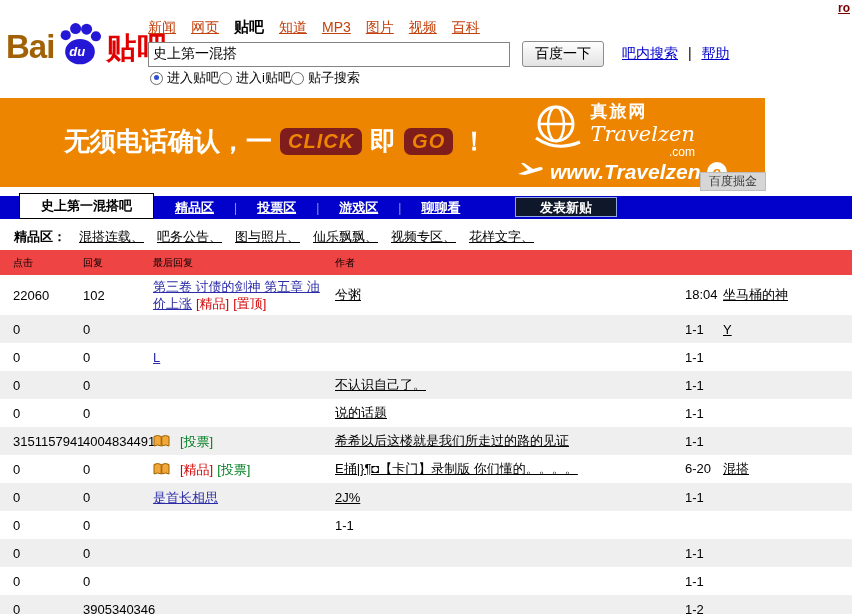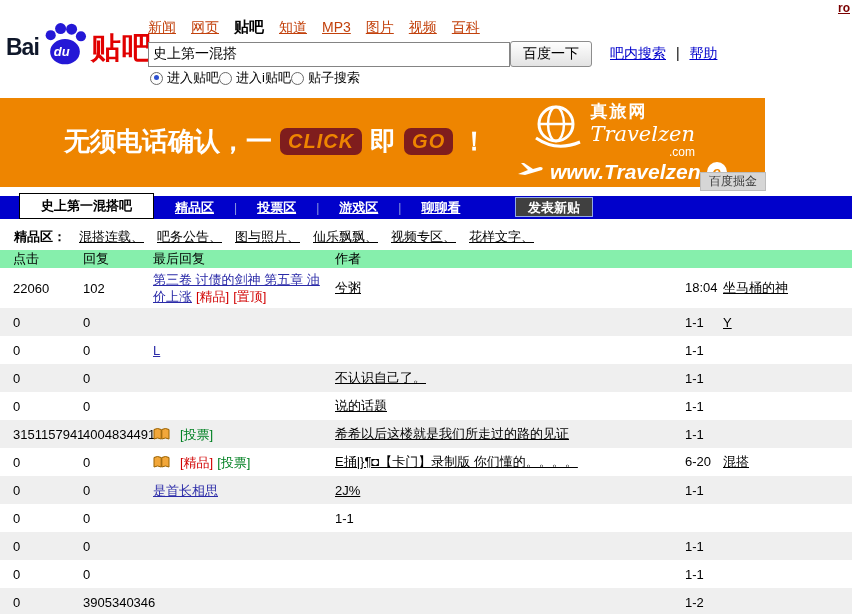--- a/index.html
+++ b/index.html
@@ -2,32 +2,32 @@
 <html><head>
 <meta charset="utf-8">
 <style>
   html,body{margin:0;padding:0;}
   body{width:852px;height:614px;overflow:hidden;background:#fff;
        font-family:"Liberation Sans","DejaVu Sans",sans-serif;font-size:13px;color:#000;position:relative;}
   a{cursor:pointer;}
   
   .header{position:relative;width:852px;height:97px;background:#fff;}
   .logo{position:absolute;left:6px;top:22px;display:flex;align-items:flex-end;}
-  .logo .bai{color:#0f172a;font-weight:bold;font-size:23px;letter-spacing:-1px;line-height:40px;}
+  .logo .bai{color:#a16207;font-weight:bold;font-size:33px;letter-spacing:-1px;line-height:40px;}
   .logo .paw{margin:0 1px -2px 1px;position:relative;}
   .logo .du{position:absolute;left:14px;top:22px;color:#fff;font-weight:bold;font-size:13px;font-style:italic;}
   .logo .tieba{color:#e10000;font-weight:bold;font-size:30px;line-height:38px;letter-spacing:1px;}
   .toplink{position:absolute;right:2px;top:1px;color:#7a0000;text-decoration:underline;font-size:12px;font-weight:bold;}
   .top-nav{position:absolute;left:148px;top:18px;display:flex;gap:15px;font-size:14px;align-items:baseline;}
   .nav-link{color:#c2410c;text-decoration:underline;}
   .nav-link.active{color:#000;font-weight:bold;text-decoration:none;font-size:15px;}
   .search-row{position:absolute;left:148px;top:41px;display:flex;align-items:center;}
   .search-input{width:352px;height:21px;border:1px solid #848484;font-size:14px;padding:1px 4px;
                 font-family:"Liberation Sans",sans-serif;}
-  .baidu-btn{height:26px;padding:0 12px;font-size:14px;
+  .baidu-btn{margin-left:12px;height:26px;padding:0 12px;font-size:14px;
              background:linear-gradient(#fefefe,#e3e3e3);border:1px solid #8d8d8d;border-radius:3px;
              font-family:"Liberation Sans",sans-serif;}
   .side-links{margin-left:18px;font-size:14px;}
   .side-links a{color:#0000cc;text-decoration:underline;}
   .side-links .sep{color:#000;margin:0 6px;text-decoration:none;}
   .radio-row{position:absolute;left:150px;top:69px;display:flex;align-items:center;font-size:13px;}
   .radio-item{display:flex;align-items:center;gap:4px;}
   .radio{width:11px;height:11px;border:1px solid #6a6a6a;border-radius:50%;background:#fdfdfd;display:inline-block;position:relative;}
   .radio.checked::after{content:'';position:absolute;left:2.5px;top:2.5px;width:5px;height:5px;border-radius:50%;background:#2d4fd0;}
   
@@ -47,30 +47,30 @@
             font-weight:bold;text-align:center;line-height:20px;font-style:italic;}
   .gold-badge{position:absolute;left:700px;top:74px;width:64px;height:17px;background:#d6d6d6;
               border:1px solid #bcbcbc;color:#3a3a3a;font-size:12px;text-align:center;line-height:17px;}
   
   .tabbar{position:absolute;left:0;top:196px;width:852px;height:23px;background:#0101cb;}
   .active-tab{position:absolute;left:19px;top:-3px;height:24px;min-width:133px;background:#fff;
               border:1px solid #000;text-align:center;line-height:24px;font-weight:bold;font-size:13px;}
   .tab-links{position:absolute;left:175px;top:0;height:23px;display:flex;align-items:center;gap:20px;}
   .tab-link{color:#fff;font-weight:bold;font-size:13px;text-decoration:underline;}
   .tab-sep{color:#8f9be0;font-size:12px;}
-  .post-btn{position:absolute;left:515px;top:1px;height:20px;padding:0 12px;background:#404040;
+  .post-btn{position:absolute;left:515px;top:1px;height:20px;padding:0 24px;background:#0f172a;
             border:1px solid #93a9e4;color:#fff;font-size:13px;font-weight:bold;line-height:19px;}
   
   .subnav{position:absolute;left:14px;top:228px;display:flex;gap:13px;font-size:13px;align-items:baseline;}
   .subnav .lbl{font-weight:bold;}
   .subnav a{color:#000;text-decoration:underline;}
   
   .board{position:absolute;left:0;top:250px;width:852px;}
   .t-head,.t-row{display:grid;grid-template-columns:70px 70px 182px 350px 1fr;padding-left:13px;align-items:center;}
-  .t-head{background:#86efac;height:18px;font-size:13px;}
+  .t-head{background:#ef4444;height:25px;font-size:10px;}
   .t-row{min-height:28px;font-size:13px;}
   .t-row.alt{background:#efefef;}
   .cell-title{line-height:17px;padding:3px 10px 3px 0;display:block;}
   .title-link{color:#2b2ba8;text-decoration:underline;}
   .tag{margin-left:4px;white-space:nowrap;}
   .tag.red{color:#d10000;}
   .tag.green{color:#008022;}
   .book-icon{vertical-align:-2px;margin-right:6px;}
   .author-link,.last-author{color:#000;text-decoration:underline;}
   .cell-last .time{display:inline-block;min-width:38px;}

